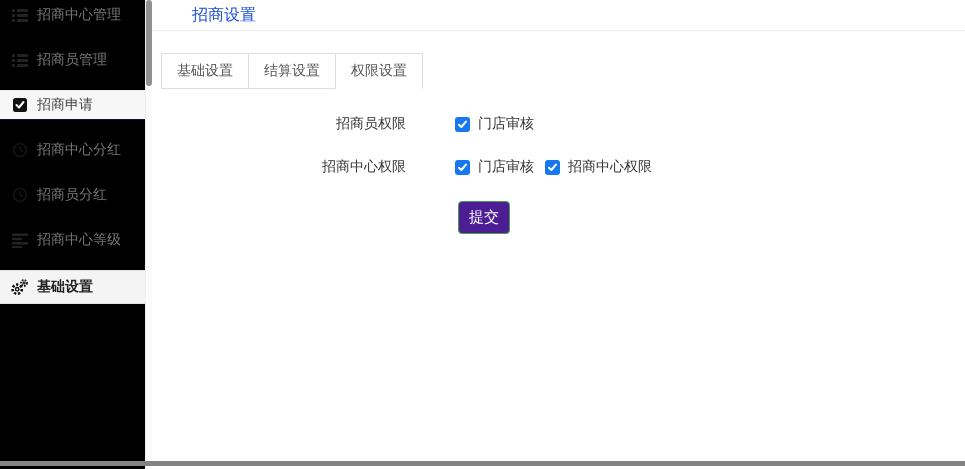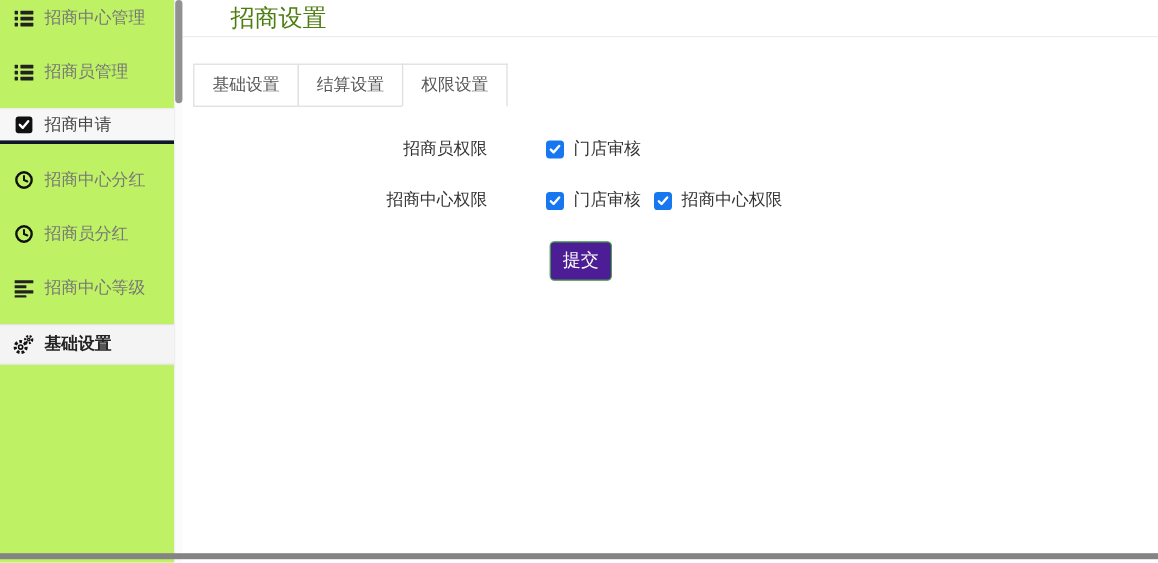--- a/index.html
+++ b/index.html
@@ -1,40 +1,40 @@
 <!DOCTYPE html>
 <html><head>
 <meta charset="utf-8">
 <style>
   * { margin:0; padding:0; box-sizing:border-box; }
   html,body { width:965px; height:469px; overflow:hidden; background:#fff;
     font-family:"Liberation Sans","DejaVu Sans",sans-serif; }
   .app { position:relative; display:flex; width:965px; height:469px; background:#fff; }
 
   
-  .sidebar { width:145px; height:100%; background:#bef264; flex:0 0 145px; padding-top:0; }
+  .sidebar { width:145px; height:100%; background:#000000; flex:0 0 145px; padding-top:0; }
   .side-item { height:30px; display:flex; align-items:center; padding-left:11px;
     color:#777; font-size:14px; cursor:pointer; }
   .side-item + .side-item { margin-top:15px; }
   .side-item .icon { width:17px; height:17px; margin-right:9px; flex:0 0 17px;
     display:flex; align-items:center; justify-content:center; }
-  .side-item.hl { background:#f7f7f7; border-top:1px solid #ececec; border-bottom:3px solid #0f172a; color:#444; }
+  .side-item.hl { background:#f7f7f7; border-top:1px solid #ececec; border-bottom:1px solid #0f172a; color:#444; }
   .side-item.active { background:#f4f4f4; border-top:1px solid #e2e2e2; border-bottom:1px solid #e2e2e2;
     color:#222; font-weight:bold; height:34px; }
 
   
   .side-scroll { width:7px; flex:0 0 7px; background:#fbfbfb; border-left:1px solid #efefef; position:relative; }
   .side-scroll .thumb { position:absolute; top:0; left:0; width:6px; height:86px;
     background:#919191; border-radius:3px; }
 
   
   .main { flex:1 1 auto; display:flex; flex-direction:column; background:#fff; }
   .page-header { height:31px; border-bottom:1px solid #ececec; display:flex; align-items:center;
     padding-left:40px; }
-  .page-title { font-size:20px; color:#4d7c0f; }
+  .page-title { font-size:16px; color:#1d4ed8; }
 
   .tabs { display:flex; margin:22px 0 0 9px; }
   .tab { padding:8px 15px; font-size:14px; color:#555; background:#fff;
     border:1px solid #ddd; margin-left:-1px; cursor:pointer; white-space:nowrap; }
   .tab:first-child { margin-left:0; }
   .tab.active { border-bottom-color:#fff; }
 
   .form { margin-top:26px; }
   .form-row { display:flex; align-items:flex-start; margin-bottom:19px; height:24px; }
   .form-label { width:278px; padding-right:24px; text-align:right; font-size:14px; color:#333;

